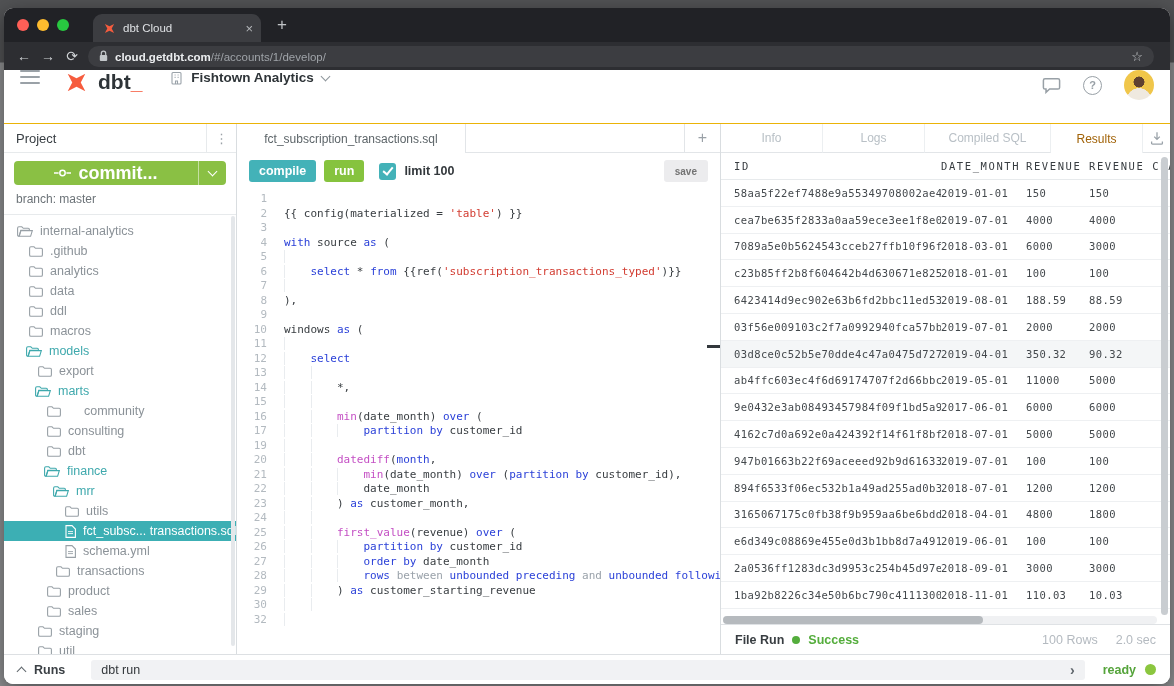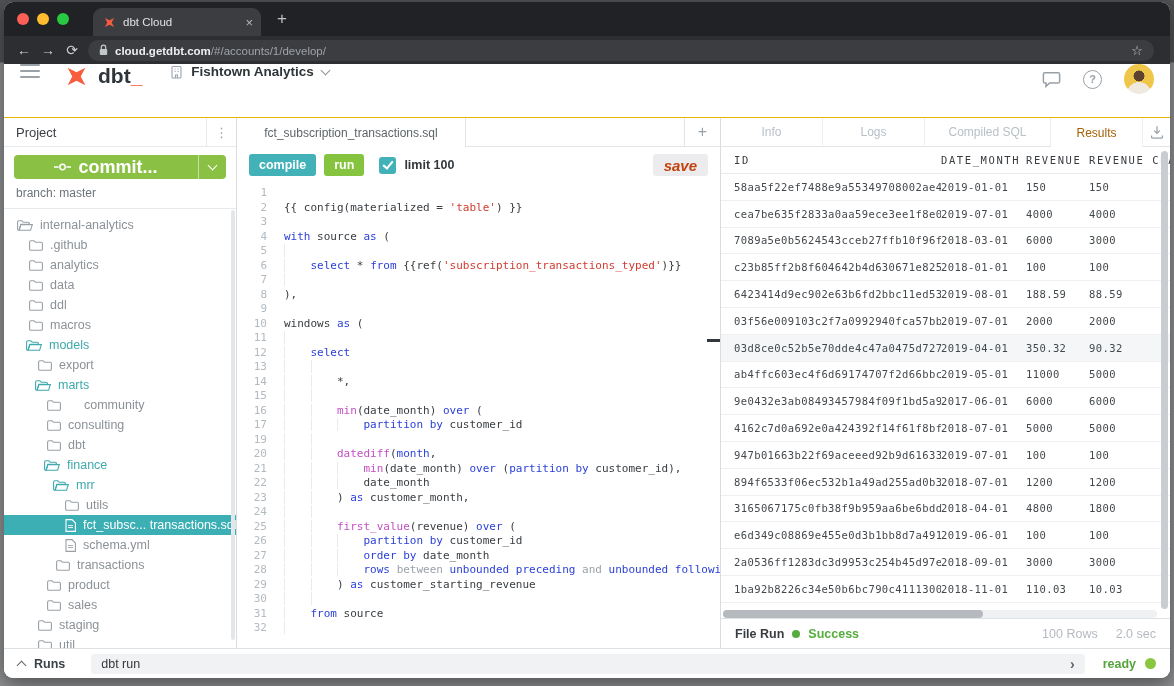--- a/index.html
+++ b/index.html
@@ -1,18 +1,18 @@
 <!DOCTYPE html>
 <html><head>
 <meta charset="utf-8">
 <style>
   *{box-sizing:border-box;margin:0;padding:0;}
   html,body{width:1174px;height:686px;overflow:hidden;font-family:"Liberation Sans",sans-serif;}
   body{background:linear-gradient(180deg,#515254 0,#515254 62px,#8e8f91 63px);}
-  .window{position:absolute;left:4px;top:2px;width:1166px;height:676px;border-radius:9px;overflow:hidden;
+  .window{position:absolute;left:4px;top:8px;width:1166px;height:676px;border-radius:9px;overflow:hidden;
     box-shadow:0 6px 20px rgba(0,0,0,.45);display:flex;flex-direction:column;background:#fff;}
 
   
   .chrome-tabs{height:34px;flex:0 0 34px;background:#212226;display:flex;align-items:center;}
   .lights{display:flex;gap:8px;padding:0 10px 0 13px;}
   .light{width:12px;height:12px;border-radius:50%;}
   .light.r{background:#ff5f57;} .light.y{background:#febc2e;} .light.g{background:#28c840;}
   .btab{margin-top:6px;height:28px;width:168px;background:#3c3d41;border-radius:9px 9px 0 0;
     display:flex;align-items:center;padding:0 8px 0 10px;gap:7px;margin-left:14px;}
   .favicon{width:13px;height:13px;background:#f65c3e;clip-path:polygon(50% 0%,62% 38%,100% 50%,62% 62%,50% 100%,38% 62%,0% 50%,38% 38%);transform:rotate(45deg);flex:0 0 13px;}
@@ -71,21 +71,21 @@
   .etab{width:229px;display:flex;align-items:center;justify-content:center;color:#5d6569;border-right:1px solid #e2e5e8;}
   .tab-fill{flex:1;border-bottom:1px solid #e2e5e8;}
   .plus-cell{width:36px;border-left:1px solid #e2e5e8;border-bottom:1px solid #e2e5e8;display:flex;align-items:center;justify-content:center;color:#9aa1a7;font-size:16px;cursor:pointer;}
   .toolbar{height:36px;flex:0 0 36px;display:flex;align-items:center;gap:8px;padding:0 12px;}
   .btn{height:22px;border-radius:3px;color:#fff;font-weight:700;font-size:12.5px;display:flex;align-items:center;padding:0 10px;cursor:pointer;}
   .btn.compile{background:#43b2b8;}
   .btn.run{background:#86c33e;}
   .chk{width:17px;height:17px;background:#43b2b8;border-radius:3px;margin-left:7px;position:relative;cursor:pointer;flex:0 0 17px;}
   .chk::after{content:"";position:absolute;left:5.5px;top:2.5px;width:4px;height:8px;border-right:2px solid #fff;border-bottom:2px solid #fff;transform:rotate(40deg);}
   .limit-label{font-size:12.5px;font-weight:700;color:#33383c;}
-  .save-btn{margin-left:auto;background:#ececee;border-radius:3px;height:22px;padding:0 11px;display:flex;align-items:center;font-size:15px;font-weight:700;color:#c2410c;cursor:pointer;font-style:italic;}
+  .save-btn{margin-left:auto;background:#ececee;border-radius:3px;height:22px;padding:0 11px;display:flex;align-items:center;font-size:10px;font-weight:700;color:#737373;cursor:pointer;}
   .code{flex:1;overflow:hidden;font-family:"DejaVu Sans Mono",monospace;font-size:11px;padding-top:3px;}
   .code-line{height:14.5px;line-height:14.5px;display:flex;white-space:pre;}
   .ln{width:30px;flex:0 0 30px;text-align:right;color:#b3bac0;margin-right:17px;}
   .ct{white-space:pre;}
   .ind{box-shadow:inset 1px 0 0 #e9ecef;white-space:pre;}
   .tk-k{color:#2b41d8;} .tk-f{color:#c44fc4;} .tk-s{color:#d23b30;} .tk-p{color:#383d41;} .tk-g{color:#9aa2aa;}
 
   
   .results{width:450px;flex:0 0 450px;border-left:1px solid #d9dde0;display:flex;flex-direction:column;position:relative;min-width:0;}
   .rtab{width:102px;display:flex;align-items:center;justify-content:center;color:#b9c0c6;border-right:1px solid #eceff1;border-bottom:1px solid #e2e5e8;cursor:pointer;}
@@ -424,21 +424,20 @@
           <div class="code-line"><span class="ln">21</span><span class="ct"><span class="ind">    </span><span class="ind">    </span><span class="ind">    </span><span class="tk-f">min</span><span class="tk-p">(date_month) </span><span class="tk-k">over</span><span class="tk-p"> (</span><span class="tk-k">partition by</span><span class="tk-p"> customer_id),</span></span></div>
           <div class="code-line"><span class="ln">22</span><span class="ct"><span class="ind">    </span><span class="ind">    </span><span class="ind">    </span><span class="tk-p">date_month</span></span></div>
           <div class="code-line"><span class="ln">23</span><span class="ct"><span class="ind">    </span><span class="ind">    </span><span class="tk-p">) </span><span class="tk-k">as</span><span class="tk-p"> customer_month,</span></span></div>
           <div class="code-line"><span class="ln">24</span><span class="ct"><span class="ind">    </span><span class="ind">    </span></span></div>
           <div class="code-line"><span class="ln">25</span><span class="ct"><span class="ind">    </span><span class="ind">    </span><span class="tk-f">first_value</span><span class="tk-p">(revenue) </span><span class="tk-k">over</span><span class="tk-p"> (</span></span></div>
           <div class="code-line"><span class="ln">26</span><span class="ct"><span class="ind">    </span><span class="ind">    </span><span class="ind">    </span><span class="tk-k">partition by</span><span class="tk-p"> customer_id</span></span></div>
           <div class="code-line"><span class="ln">27</span><span class="ct"><span class="ind">    </span><span class="ind">    </span><span class="ind">    </span><span class="tk-k">order by</span><span class="tk-p"> date_month</span></span></div>
           <div class="code-line"><span class="ln">28</span><span class="ct"><span class="ind">    </span><span class="ind">    </span><span class="ind">    </span><span class="tk-k">rows</span><span class="tk-p"> </span><span class="tk-g">between</span><span class="tk-p"> </span><span class="tk-k">unbounded preceding</span><span class="tk-p"> </span><span class="tk-g">and</span><span class="tk-p"> </span><span class="tk-k">unbounded following</span></span></div>
           <div class="code-line"><span class="ln">29</span><span class="ct"><span class="ind">    </span><span class="ind">    </span><span class="tk-p">) </span><span class="tk-k">as</span><span class="tk-p"> customer_starting_revenue</span></span></div>
           <div class="code-line"><span class="ln">30</span><span class="ct"><span class="ind">    </span><span class="ind">    </span></span></div>
-          <div class="code-line"><span class="ln">31</span><span class="ct"><span class="ind">    </span><span class="tk-k">from</span><span class="tk-p"> source</span></span></div>
           <div class="code-line"><span class="ln">32</span><span class="ct"><span class="ind">    </span></span></div>
         </div>
     </div>
 
     <div class="results">
       <div class="resize-dash"></div>
       <div class="tabbar">
         <div class="rtab">Info</div>
         <div class="rtab">Logs</div>
         <div class="rtab wide">Compiled SQL</div>

